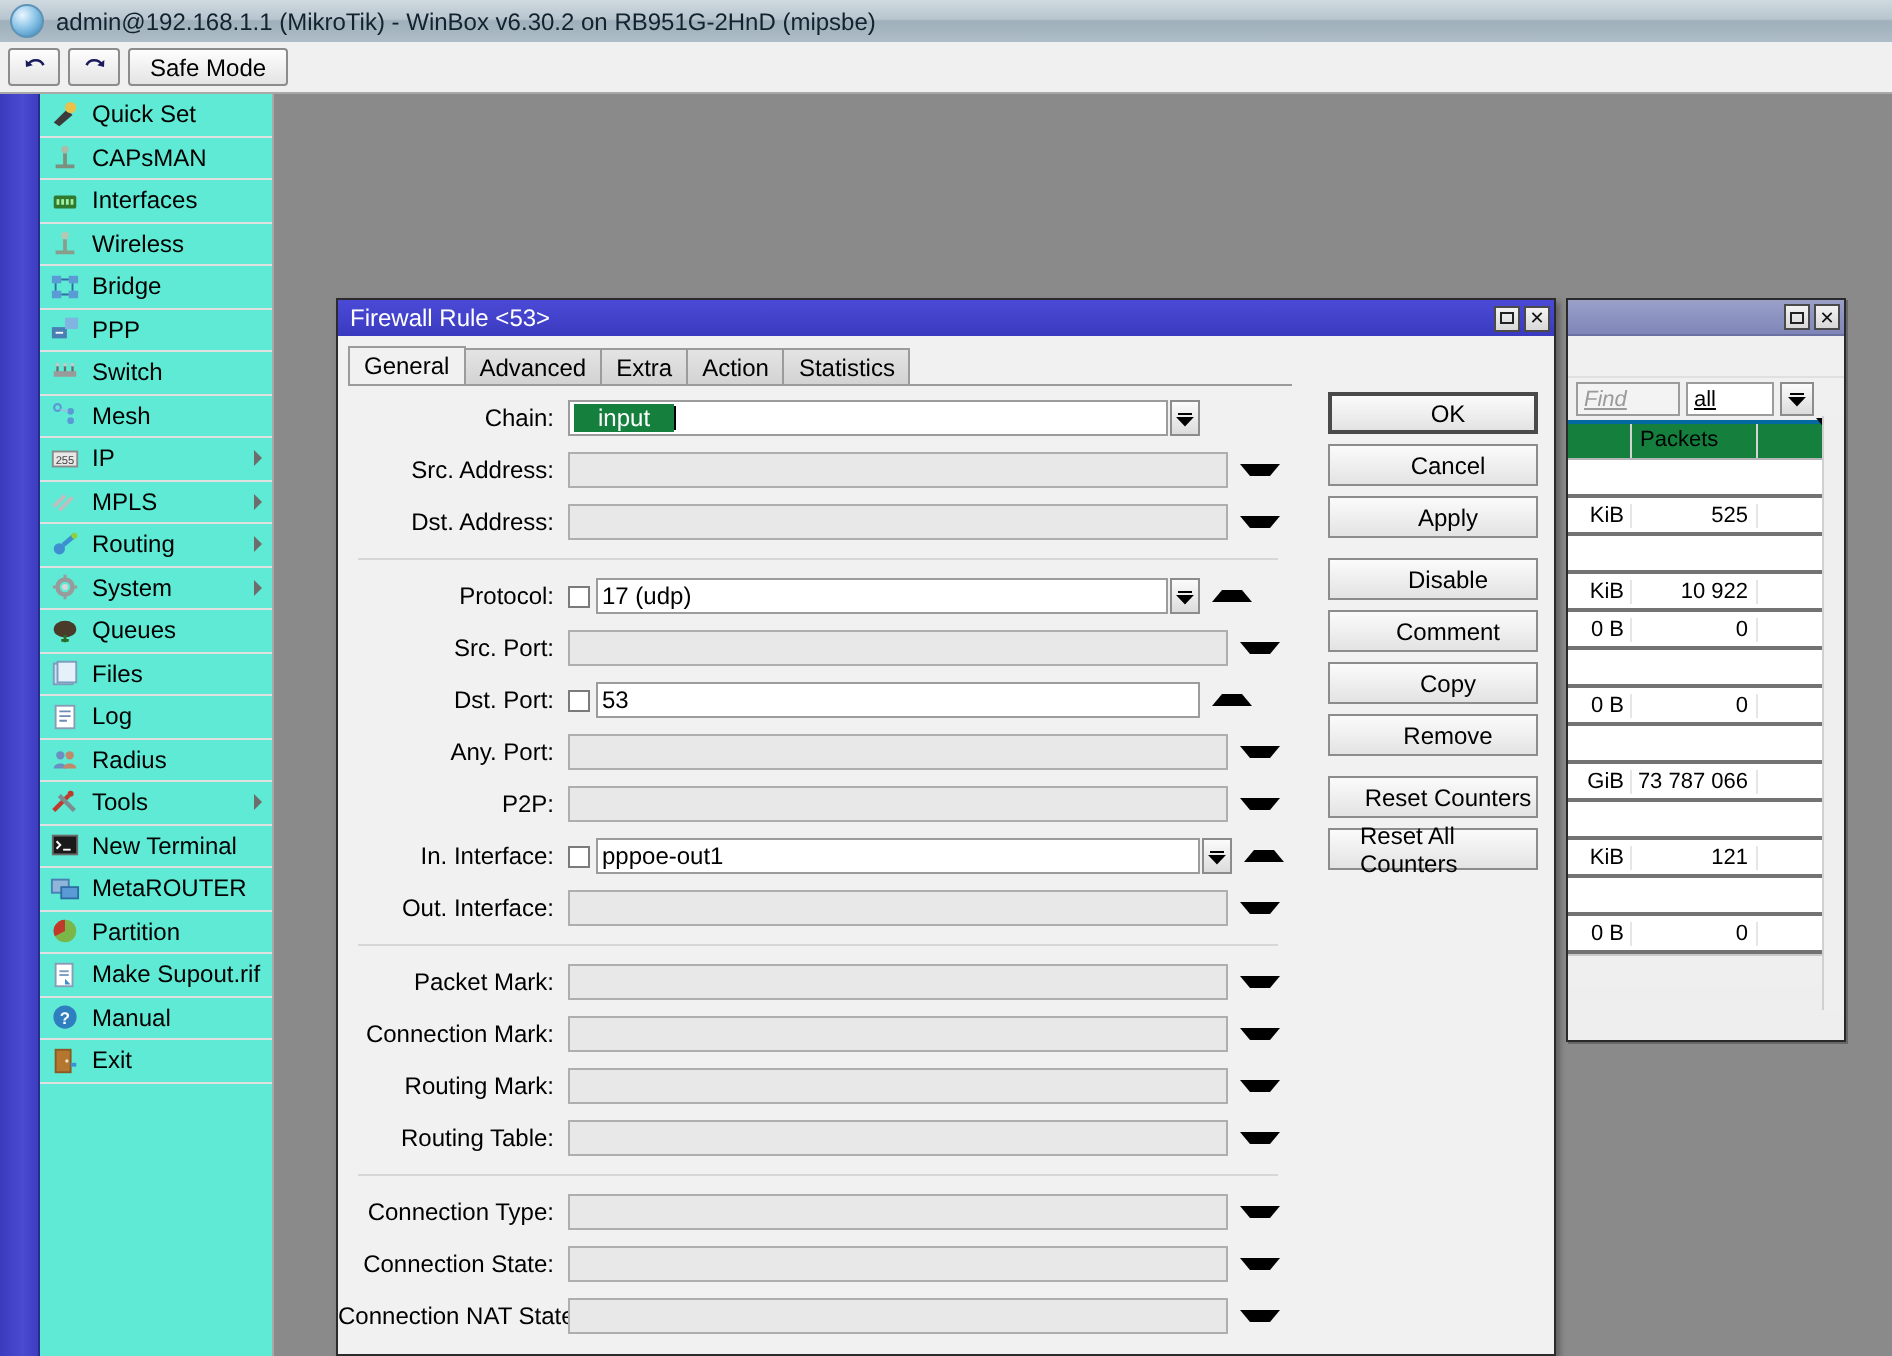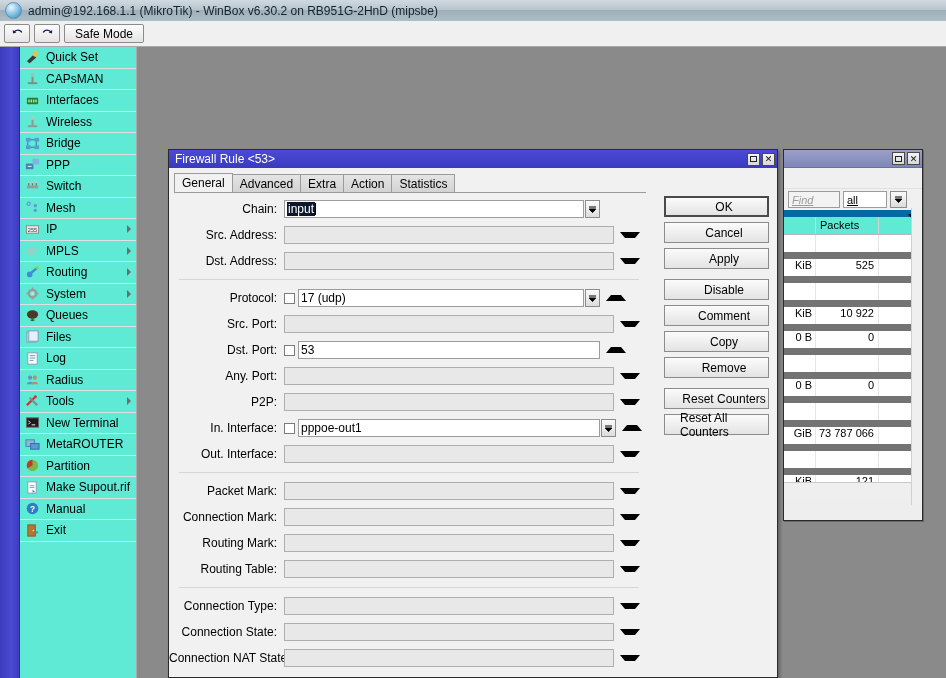--- a/index.html
+++ b/index.html
@@ -102,29 +102,29 @@
     height:17px;background:#fff;border:1px solid #9c9c9c;box-sizing:border-box;
     font-size:11px;display:flex;align-items:center;padding:0 3px;color:#000;text-decoration:underline;
   }
   .inp.ph{color:#9a9a9a;font-style:italic;background:#f3f3f3;}
   .ddbtn{
     width:17px;height:17px;border:1px solid #8c8c8c;box-sizing:border-box;
     background:linear-gradient(to bottom,#fbfbfb,#dcdcdc);
     display:flex;align-items:center;justify-content:center;
   }
   .bgwin-header{
-    height:17px;display:flex;align-items:center;background:#5eead4;
-    border-top:7px solid #0369a1;border-bottom:1px solid #b5b5b5;font-size:11px;
+    height:17px;display:flex;align-items:center;background:#15803d;
+    border-top:2px solid #0369a1;border-bottom:1px solid #b5b5b5;font-size:11px;
   }
   .bgwin-header .hcell{
     height:17px;line-height:17px;border-right:1px solid #d3d3d3;
     padding-left:4px;box-sizing:border-box;color:#000;
   }
   .bgwin-rows{background:#fff;height:263px;overflow:hidden;position:relative;}
-  .brow{height:17px;display:flex;font-size:11px;border-bottom:7px solid #737373;}
+  .brow{height:17px;display:flex;font-size:11px;align-items:center;border-bottom:2px solid #737373;}
   .brow .c-bytes{width:32px;text-align:right;padding-right:3px;box-sizing:border-box;
     border-right:1px solid #e6e6e6;color:#000;}
   .brow .c-pkts{width:63px;text-align:right;padding-right:4px;box-sizing:border-box;
     border-right:1px solid #e6e6e6;color:#000;}
   .bgwin-status{
     position:absolute;left:0;bottom:0;width:100%;height:16px;
     background:#efefef;border-top:1px solid #c9c9c9;box-sizing:border-box;
   }
   .bgwin-vscroll{
     position:absolute;right:0;top:58px;width:11px;height:297px;background:#efefef;
@@ -164,21 +164,21 @@
   .chk{
     width:11px;height:11px;background:#fff;border:1px solid #7b7b7b;
     box-sizing:border-box;margin-right:3px;flex:0 0 11px;
   }
   .field{
     height:18px;border:1px solid #9c9c9c;box-sizing:border-box;
     display:flex;align-items:center;padding:0 2px;font-size:12px;color:#000;
     background:#fff;
   }
   .field.disabled{background:#e8e8e8;border-color:#aeaeae;}
-  .sel{background:#0f172a;color:#fff;padding:0 1px;}
+  .sel{background:#15803d;color:#fff;padding:0 12px;}
   .caret{display:inline-block;width:1px;height:12px;background:#000;margin-left:0;}
   .arrow-dn{
     width:0;height:0;border-left:5px solid transparent;border-right:5px solid transparent;
     border-top:6px solid #000;margin-left:6px;flex:0 0 10px;
   }
   .arrow-up{
     width:0;height:0;border-left:5px solid transparent;border-right:5px solid transparent;
     border-bottom:6px solid #000;margin-left:6px;flex:0 0 10px;
   }
   .spin{

